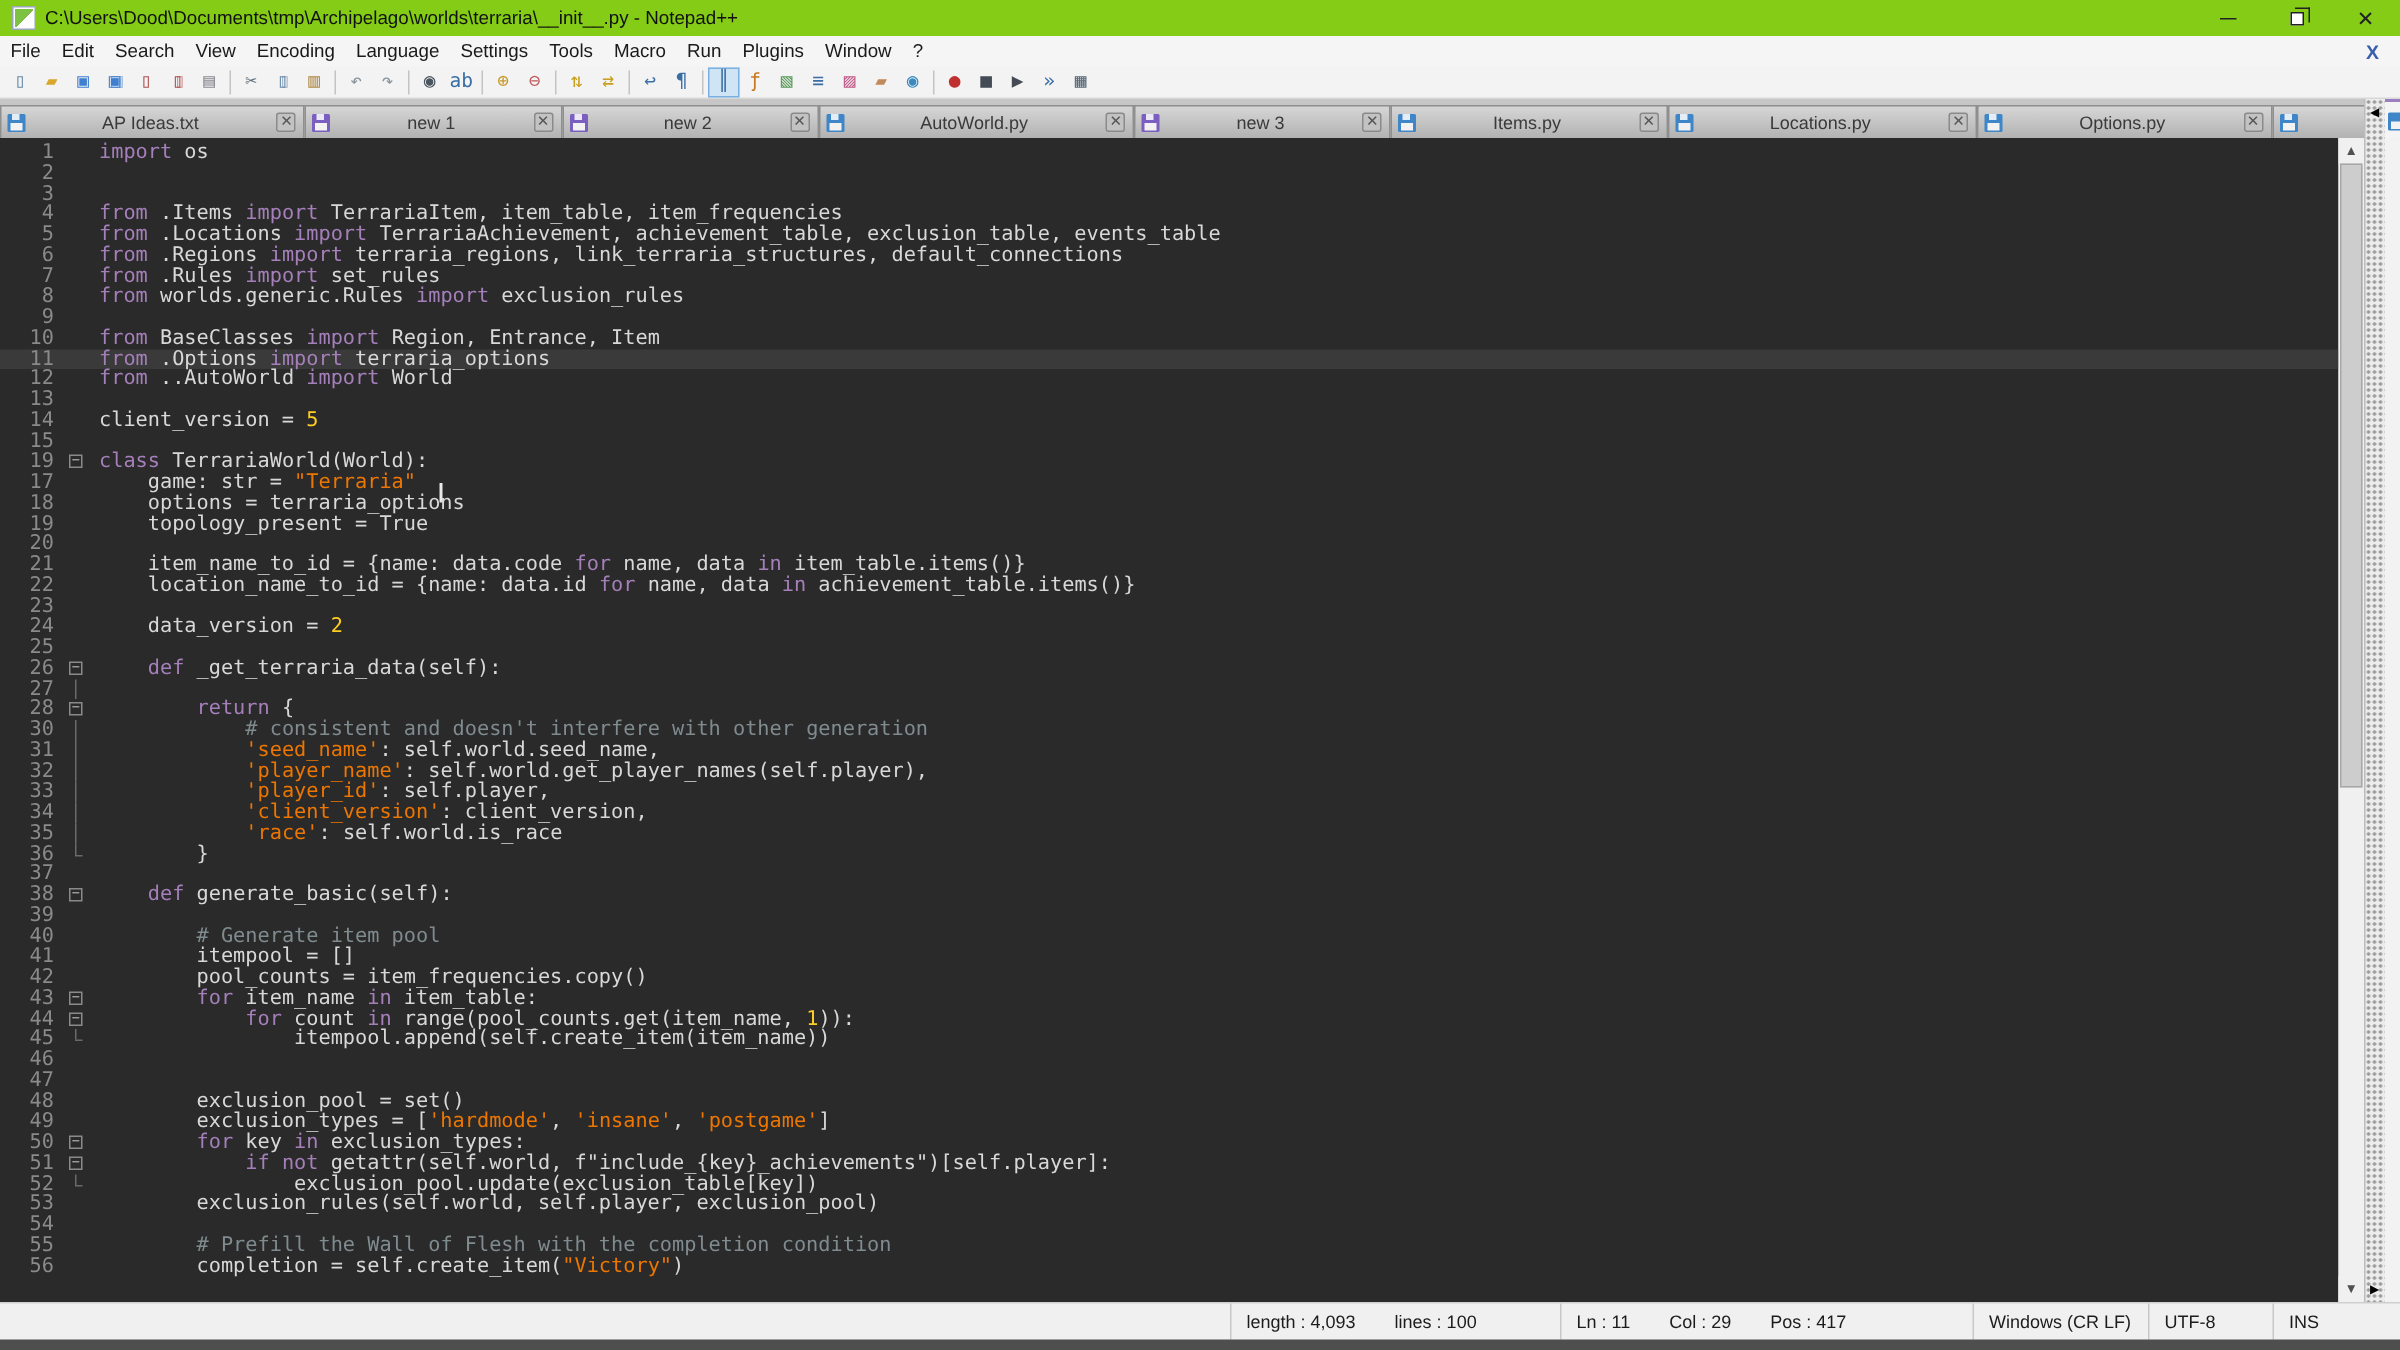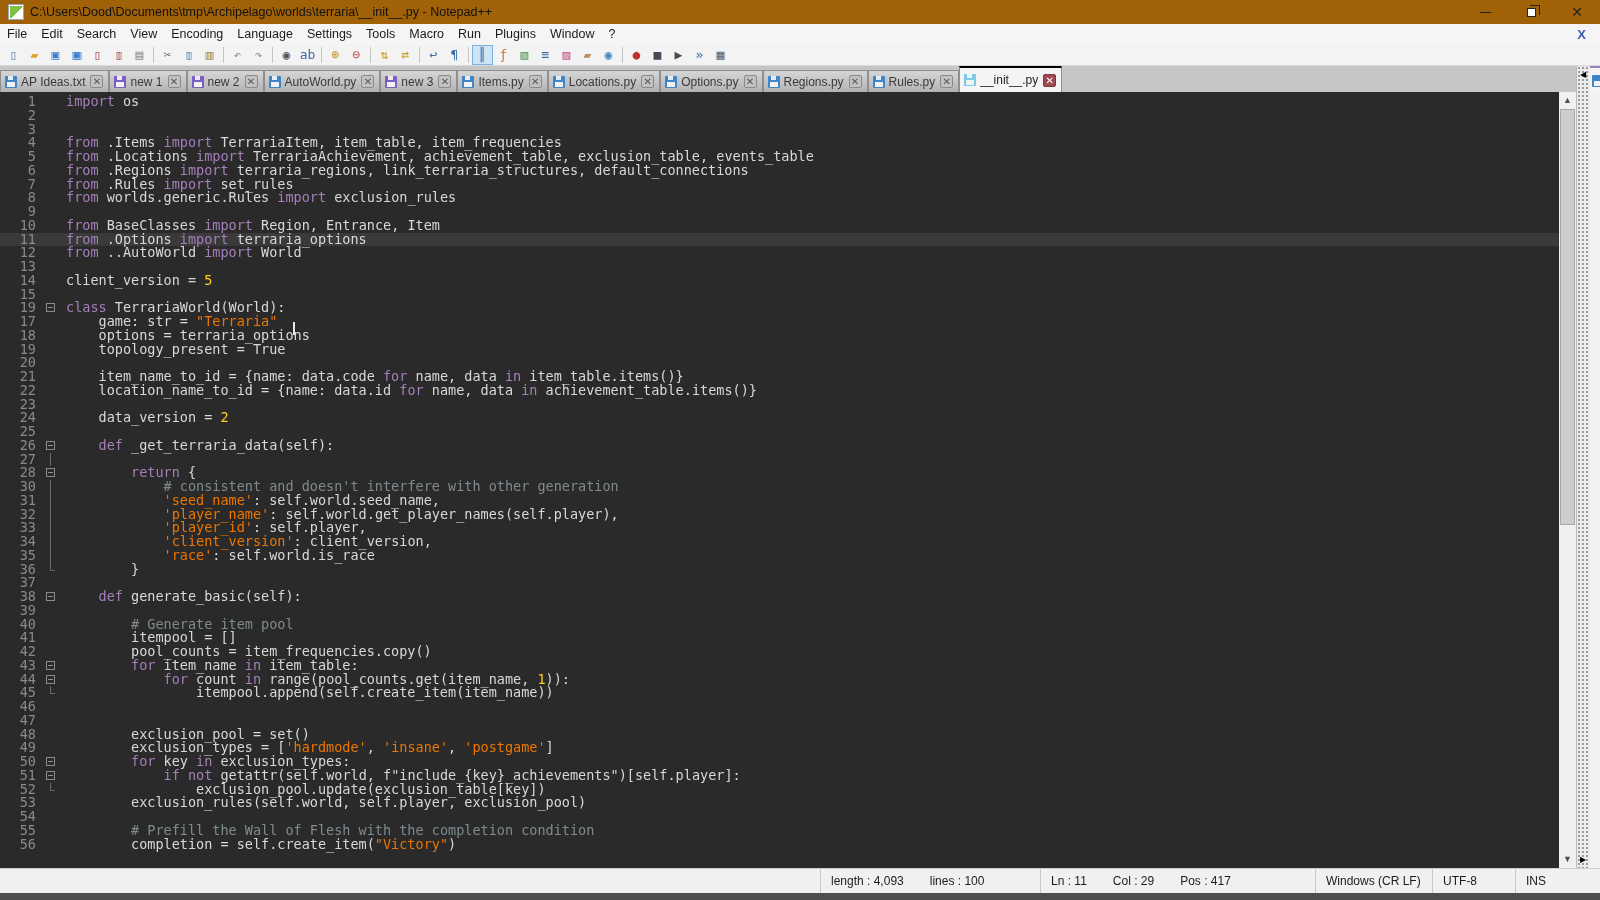--- a/index.html
+++ b/index.html
@@ -1,21 +1,21 @@
 <!DOCTYPE html>
 <html><head>
 <meta charset="utf-8">
 <style>
   * { margin:0; padding:0; box-sizing:border-box; }
   html,body { width:1600px; height:900px; overflow:hidden; background:#505050;
               font-family:"Liberation Sans", sans-serif; }
   #app { position:absolute; left:0; top:0; width:1600px; height:900px; background:#f0f0f0; }
 
   
-  #titlebar { position:absolute; left:0; top:0; width:1600px; height:24px; background:#a16207;
+  #titlebar { position:absolute; left:0; top:0; width:1600px; height:24px; background:#84cc16;
               display:flex; align-items:center; }
   #app-icon { width:16px; height:16px; margin:0 6px 0 8px; position:relative; background:#fdfdfd;
               border:1px solid #9aa7b8; }
   #app-icon::before { content:""; position:absolute; left:1px; top:1px; width:12px; height:12px;
               background:linear-gradient(135deg,#7dc242 0 55%,#ffffff 55%); }
   #title-text { font-size:12.5px; color:#111; }
   #win-controls { margin-left:auto; display:flex; height:24px; }
   .winbtn { width:46px; height:24px; display:flex; align-items:center; justify-content:center;
             color:#222; font-size:12px; }
   .winbtn .bar { width:11px; height:1px; background:#222; }
@@ -37,21 +37,21 @@
           font-family:"DejaVu Sans Mono", monospace; font-size:13px; position:relative; border:1px solid transparent; }
   .tbtn.pressed { background:#cfe4f5; border:1px solid #7ab0e0; }
   .tbtn.dbl::after { content:attr(data-g); position:absolute; left:7px; top:1px; opacity:.6; }
   .tb-sep { width:1px; height:16px; background:#c3c3c3; margin:0 3px; }
 
   
   #tabbar { position:absolute; left:0; top:66px; width:1578px; height:26px; background:#c6c6c6;
             display:flex; align-items:flex-end; }
   .tab { height:22px; margin-top:4px; display:flex; align-items:center; padding:0 5px 0 4px;
          background:linear-gradient(#d6d6d6,#b2b2b2); border:1px solid #8f8f8f; border-bottom:none;
-         font-size:12px; color:#3a3a3a; white-space:nowrap; }
+         font-size:12px; color:#3a3a3a; white-space:nowrap;gap:47px; }
   .tab.active { height:26px; margin-top:0; background:#f4f4f4; border-top:2px solid #000000;
                 color:#222; position:relative; z-index:2; }
   .disk { width:12px; height:12px; border-radius:1px; margin-right:4px; position:relative; flex:0 0 12px; }
   .disk::before { content:""; position:absolute; left:3px; top:0; width:5px; height:4px; background:rgba(255,255,255,.85); }
   .disk::after  { content:""; position:absolute; left:2px; bottom:1px; width:8px; height:5px; background:#f2f2f2; }
   .disk.saved    { background:#3f86c8; }
   .disk.modified { background:#7a5fc0; }
   .disk.activef  { background:#7fc9e8; }
   .tab-close { width:13px; height:13px; margin-left:5px; border:1px solid #8a8a8a; background:#c2c2c2;
                color:#555; font-size:10px; line-height:11px; text-align:center; border-radius:2px; }

